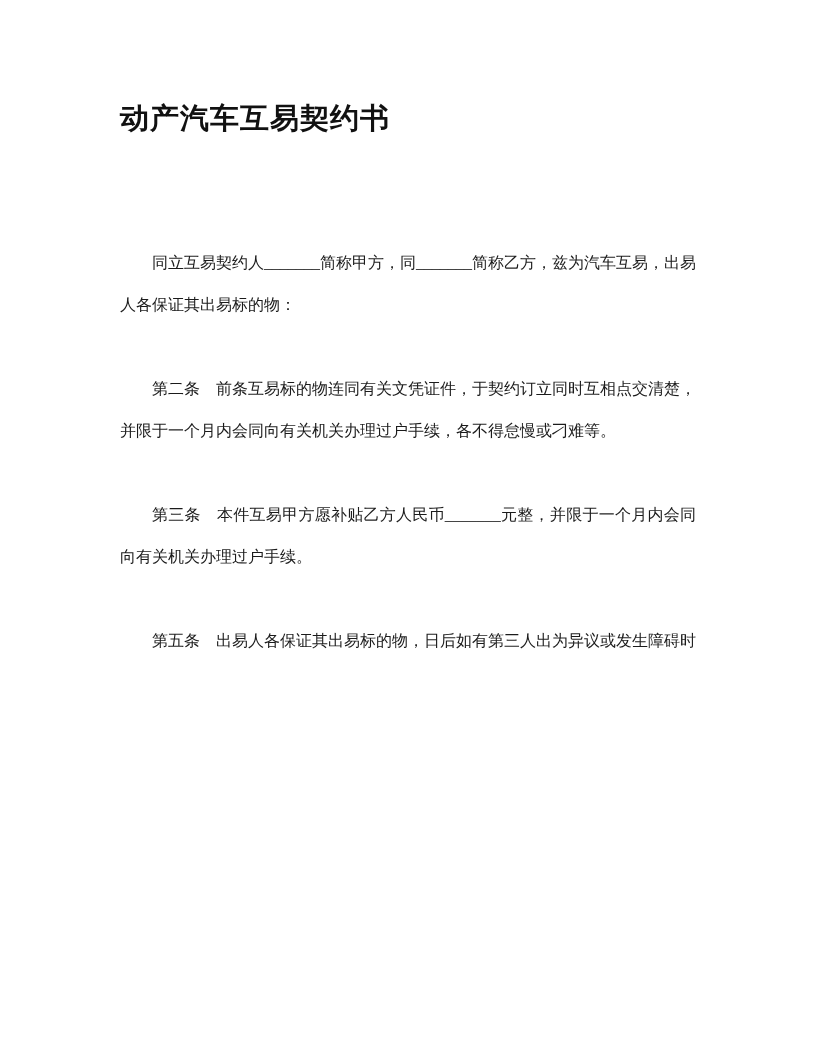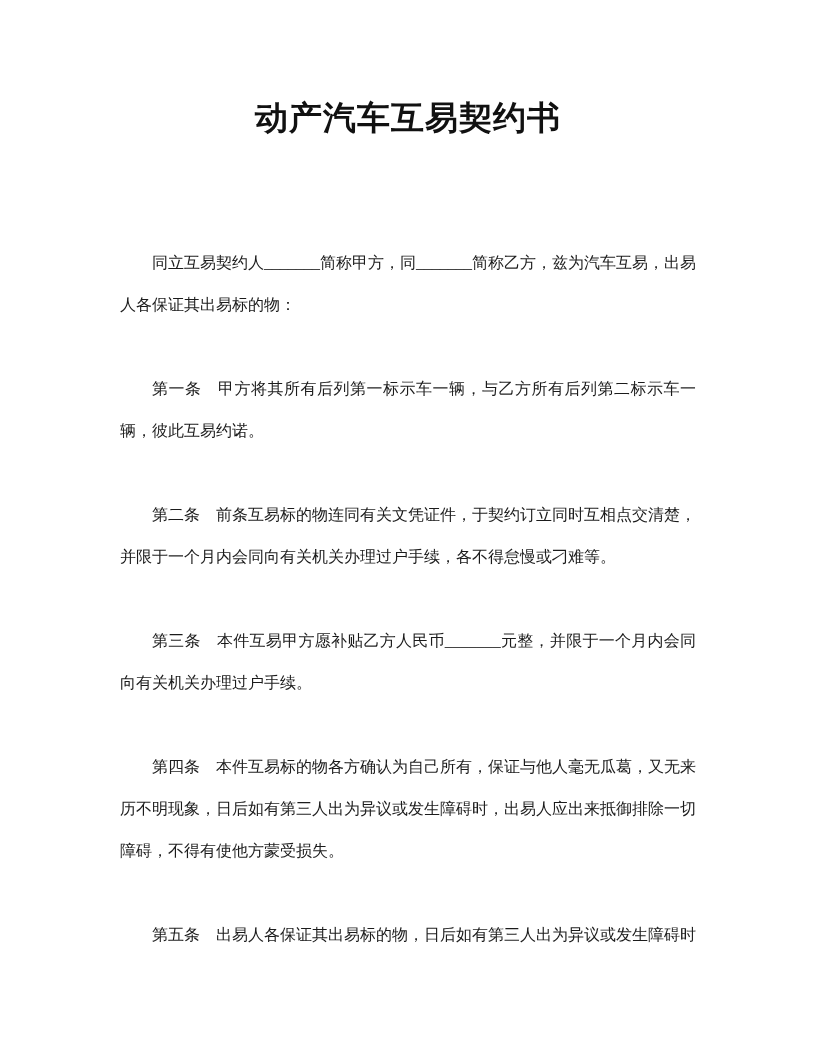--- a/index.html
+++ b/index.html
@@ -15,24 +15,24 @@
     margin: 0 auto;
     padding: 96px 120px 0 120px;
     background: #ffffff;
     color: #1b1b1b;
     font-family: "Liberation Serif", "DejaVu Serif", serif;
     overflow: hidden;
   }
   .doc-title {
     margin: 0 0 102px 0;
     font-family: "DejaVu Sans", "Liberation Sans", sans-serif;
-    font-size: 33px;
+    font-size: 29px;
     font-weight: 700;
     line-height: 44px;
-    text-align: center;
+    text-align: left;
     letter-spacing: 1px;
     color: #111111;
   }
   .para {
     margin: 0 0 42px 0;
     font-size: 16px;
     line-height: 42px;
     text-indent: 32px;
     text-align: justify;
     word-break: break-all;
@@ -40,22 +40,20 @@
   }
 </style>
 </head>
 <body>
 
 <div class="page">
   <h1 class="doc-title">动产汽车互易契约书</h1>
 
   <p class="para">同立互易契约人_______简称甲方，同_______简称乙方，兹为汽车互易，出易人各保证其出易标的物：</p>
 
-  <p class="para">第一条　甲方将其所有后列第一标示车一辆，与乙方所有后列第二标示车一辆，彼此互易约诺。</p>
 
   <p class="para">第二条　前条互易标的物连同有关文凭证件，于契约订立同时互相点交清楚，并限于一个月内会同向有关机关办理过户手续，各不得怠慢或刁难等。</p>
 
   <p class="para">第三条　本件互易甲方愿补贴乙方人民币_______元整，并限于一个月内会同向有关机关办理过户手续。</p>
 
-  <p class="para">第四条　本件互易标的物各方确认为自己所有，保证与他人毫无瓜葛，又无来历不明现象，日后如有第三人出为异议或发生障碍时，出易人应出来抵御排除一切障碍，不得有使他方蒙受损失。</p>
 
   <p class="para">第五条　出易人各保证其出易标的物，日后如有第三人出为异议或发生障碍时</p>
 </div>
 
 </body></html>

